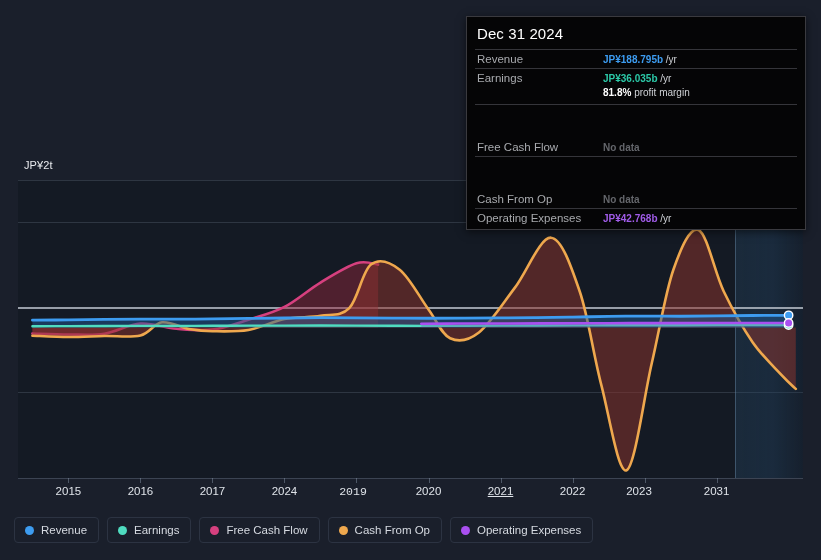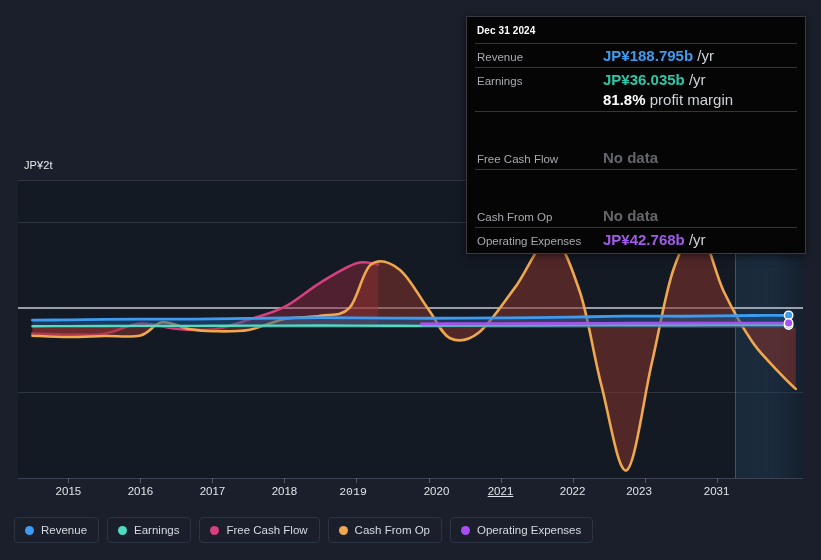--- a/index.html
+++ b/index.html
@@ -91,40 +91,40 @@
     position: absolute;
     left: 466px; top: 16px;
     width: 340px;
     background: #050506;
     border: 1px solid #3a3a3f;
     padding: 6px 8px 2px 8px;
     box-shadow: 0 2px 8px rgba(0,0,0,0.55);
   }
   #tooltip-date {
     color: #ffffff;
-    font-size: 10px;
-    font-weight: bold;
+    font-size: 15px;
+    font-weight: normal;
     padding: 2px 2px 7px 2px;
     letter-spacing: 0.1px;
   }
   .tt-row {
     display: flex;
     align-items: baseline;
     border-top: 1px solid #35353a;
     padding: 3px 2px 3px 2px;
     min-height: 17px;
   }
   .tt-label {
     color: #a8aaae;
     font-size: 11.5px;
     width: 126px;
     flex: none;
   }
   .tt-value {
-    font-size: 15px;
+    font-size: 10px;
     white-space: nowrap;
   }
   .tt-value .amt { font-weight: bold; }
   .tt-value .unit { color: #cfd2d6; font-weight: normal; }
   .tt-row.sub { border-top: none; padding-top: 0; }
   .tt-row.nodata .tt-value { color: #64666b; margin-top: 34px; }
 
   
   #legend {
     position: absolute;
@@ -194,25 +194,25 @@
 
   <div id="x-axis">
     <div id="x-axis-line"></div>
   <div class="x-tick" style="left: 50.4128px;"></div>
       <div class="x-label" style="left: 50.4128px;">2015</div>
       <div class="x-tick" style="left: 122.431px;"></div>
       <div class="x-label" style="left: 122.431px;">2016</div>
       <div class="x-tick" style="left: 194.45px;"></div>
       <div class="x-label" style="left: 194.45px;">2017</div>
       <div class="x-tick" style="left: 266.468px;"></div>
-      <div class="x-label" style="left: 266.468px;">2018</div>
+      <div class="x-label" style="left: 266.468px;">2024</div>
       <div class="x-tick" style="left: 338.486px;"></div>
       <div class="x-label" style="left: 335px; font-family: Liberation Mono, monospace;">2019</div>
       <div class="x-tick" style="left: 410.505px;"></div>
-      <div class="x-label" style="left: 410.505px; margin-left: 8px;">2020</div>
+      <div class="x-label" style="left: 410.505px;">2020</div>
       <div class="x-tick" style="left: 482.523px;"></div>
       <div class="x-label" style="left: 482.523px; text-decoration: underline;">2021</div>
       <div class="x-tick" style="left: 554.541px;"></div>
       <div class="x-label" style="left: 554.541px;">2022</div>
       <div class="x-tick" style="left: 626.56px;"></div>
       <div class="x-label" style="left: 621px;">2023</div>
       <div class="x-tick" style="left: 698.578px;"></div>
       <div class="x-label" style="left: 698.578px;">2031</div>
     </div>
 

